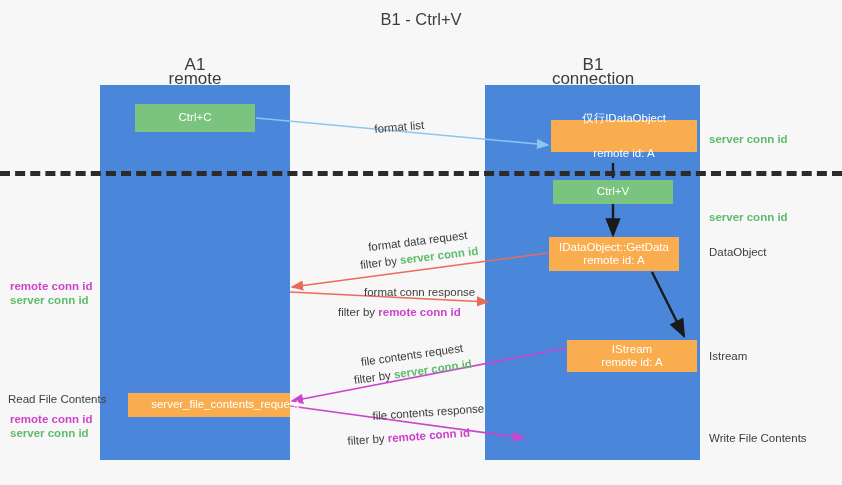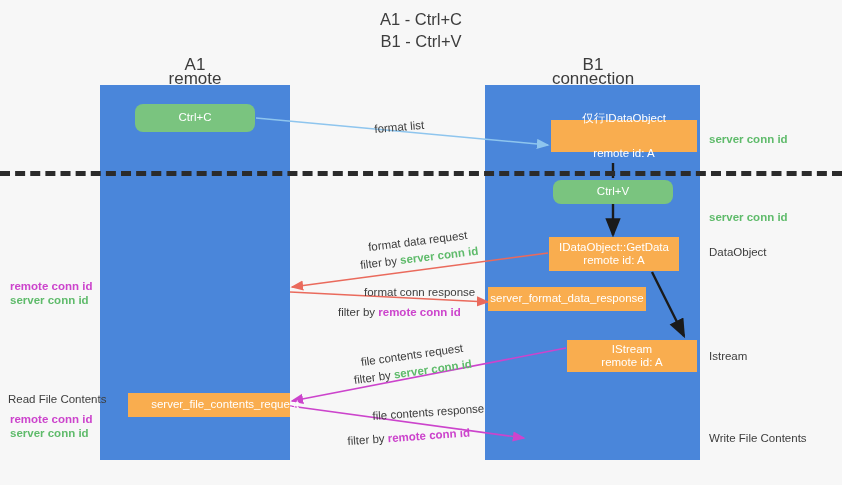--- a/index.html
+++ b/index.html
@@ -5,37 +5,36 @@
   html,body{margin:0;padding:0;}
   body{width:842px;height:485px;background:#f7f7f7;position:relative;
        font-family:"Liberation Sans","DejaVu Sans",sans-serif;overflow:hidden;}
   #stage{position:absolute;inset:0;width:842px;height:485px;}
   .lane{position:absolute;background:#4a86da;}
   .lane-hdr{position:absolute;text-align:center;color:#3c3c3c;font-size:17px;line-height:14px;}
   .title{position:absolute;text-align:center;color:#3d3d3d;font-size:16.5px;line-height:22px;}
   .box{position:absolute;display:flex;flex-direction:column;align-items:center;justify-content:center;
        color:#ffffff;font-size:11.5px;line-height:13.5px;text-align:center;box-sizing:border-box;}
   .orange{background:#f9ad4f;}
-  .green{background:#7ac47f;border-radius:8px;}
+  .green{background:#7ac47f;}
   .lbl{position:absolute;font-size:11.5px;line-height:14px;white-space:nowrap;}
   .gray{color:#3d3d3d;}
   .greenT{color:#5fbb6b;font-weight:bold;}
   .magT{color:#cc44cc;font-weight:bold;}
   .rot{transform-origin:left bottom;}
   svg.ov{position:absolute;left:0;top:0;width:842px;height:485px;pointer-events:none;}
   .dash{position:absolute;left:0;top:171px;width:842px;height:0;
         border-top:5px dashed #2b2b2b;}
 </style>
 </head>
 <body>
 
 <div id="stage">
 
   <div class="title" style="left:281px;top:8px;width:280px;">
-    <div>A1 - Ctrl+C</div>
     <div>B1 - Ctrl+V</div>
   </div>
 
   <div class="lane-hdr" style="left:115px;top:58px;width:160px;">
     <div>A1</div>
     <div>remote</div>
   </div>
   <div class="lane-hdr" style="left:513px;top:58px;width:160px;">
     <div>B1</div>
     <div>connection</div>
@@ -91,23 +90,20 @@
     <span>IDataObject::GetData</span>
     <span>remote id: A</span>
   </div>
 
   <div class="box orange" style="left:567px;top:340px;width:130px;height:32px;">
     <span>IStream</span>
     <span>remote id: A</span>
   </div>
 
 
-  <div class="box orange" style="left:488px;top:287px;width:158px;height:24px;">
-    <span>server_format_data_response</span>
-  </div>
 
   <div class="box orange" style="left:128px;top:393px;width:162px;height:24px;padding-left:32px;">
     <span>server_file_contents_request</span>
   </div>
 
 
   <div class="lbl gray rot" style="left:375px;top:122px;transform:rotate(-5deg);">format list</div>
 
   <div class="lbl gray rot" style="left:369px;top:240px;transform:rotate(-7deg);">format data request</div>
   <div class="lbl rot" style="left:361px;top:258px;transform:rotate(-7deg);">

